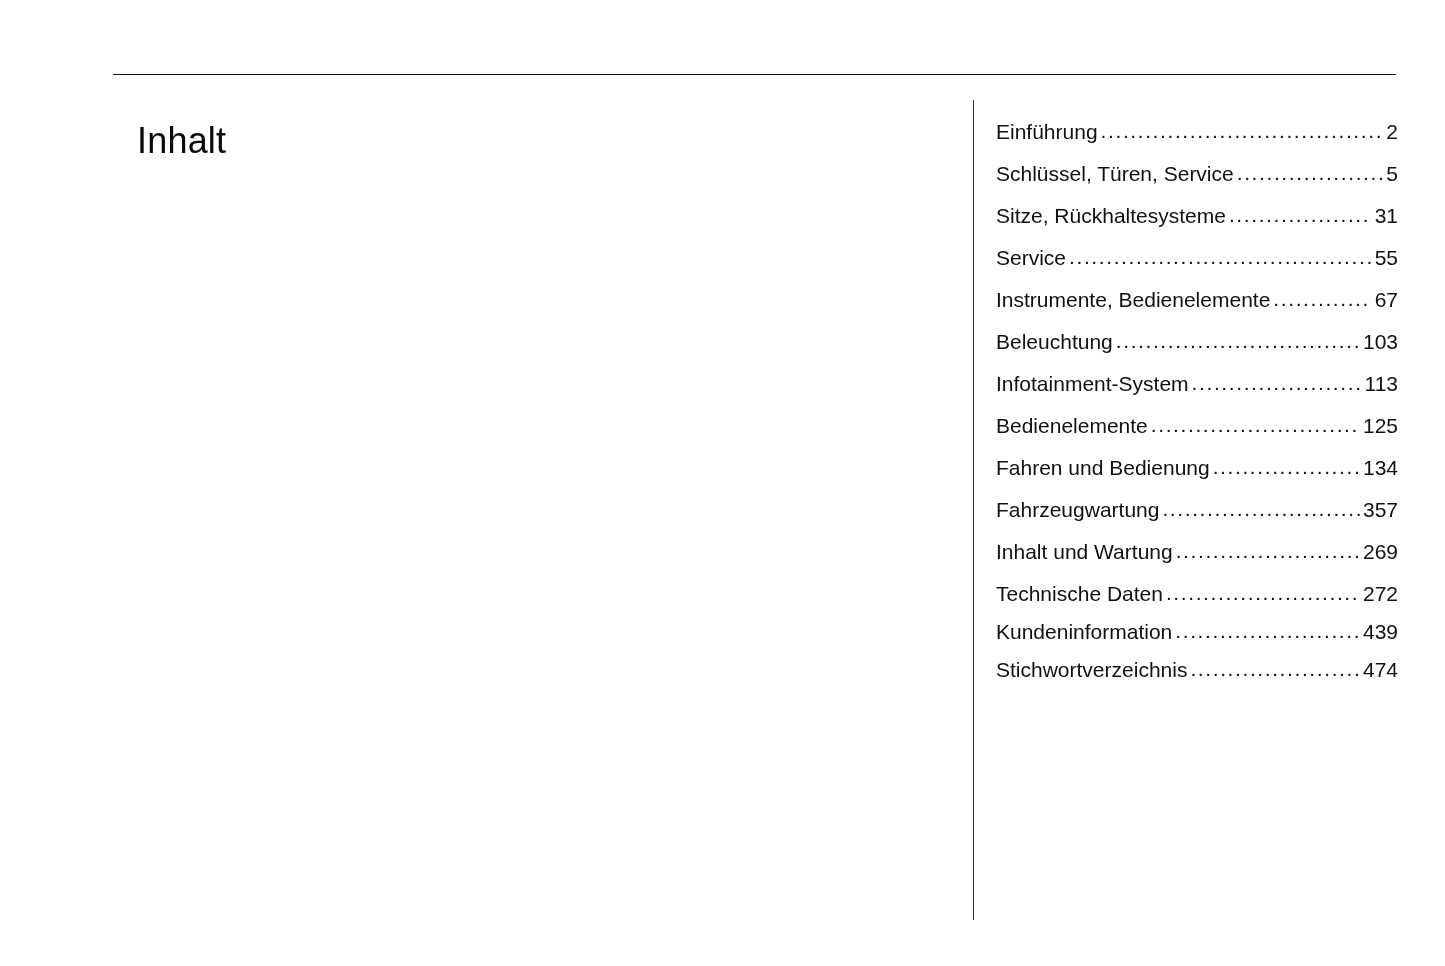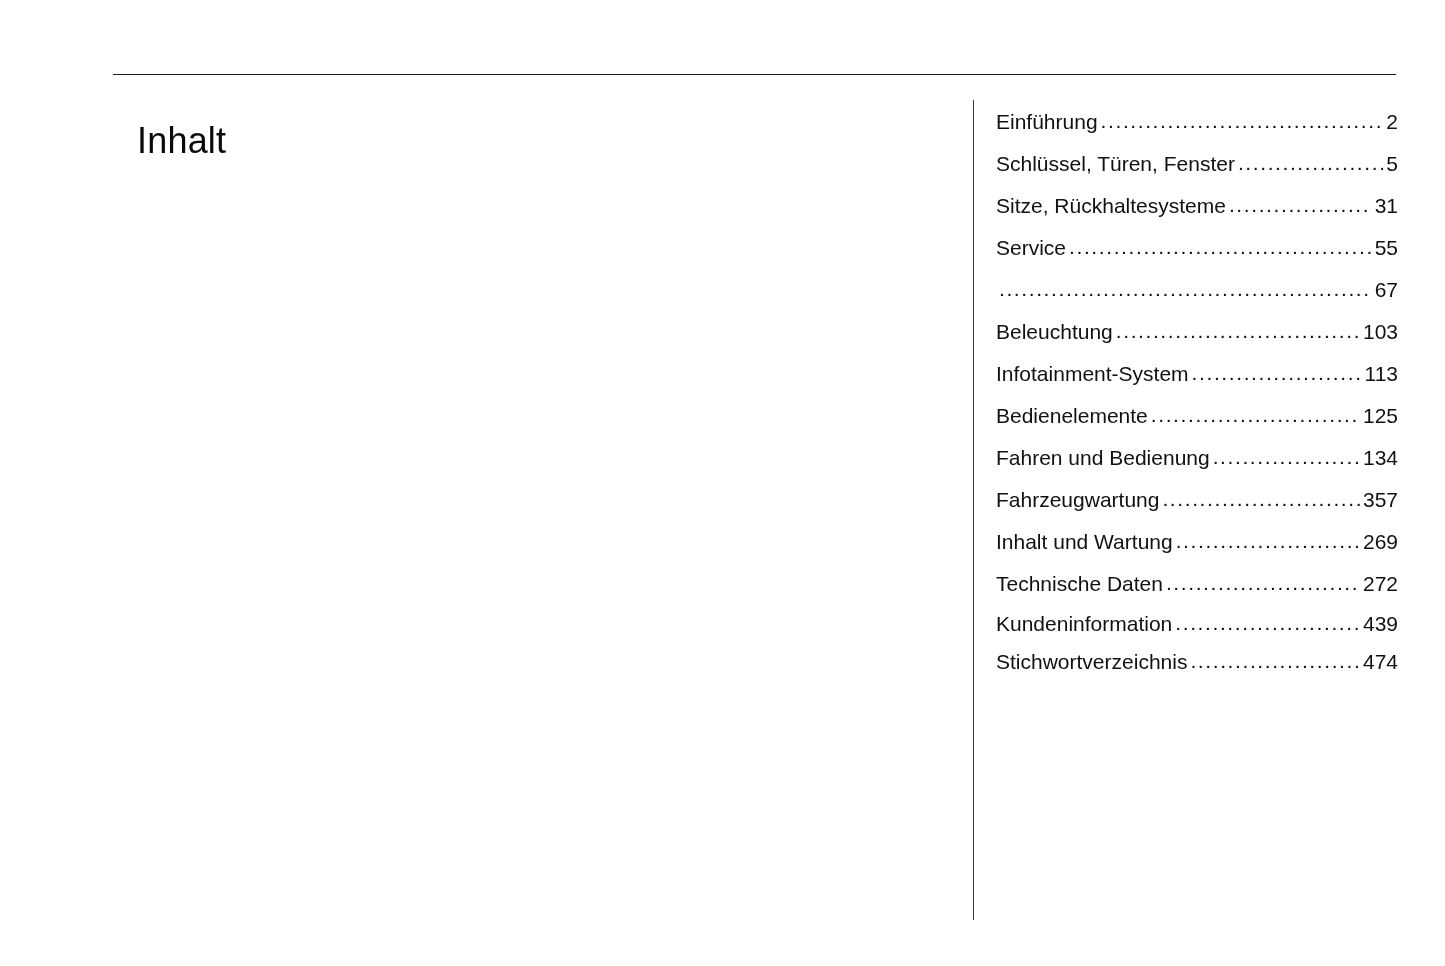--- a/index.html
+++ b/index.html
@@ -49,21 +49,21 @@
     height: 820px;
     box-sizing: border-box;
   }
   .toc-list {
     list-style: none;
     margin: 0;
     padding: 0;
   }
   .toc-item {
     display: flex;
-    align-items: center;
+    align-items: flex-end;
     font-size: 21px;
     line-height: 1.0;
     height: 42px;
     white-space: nowrap;
     color: #111111;
   }
   .toc-item.tight {
     height: 38px;
   }
   .toc-label {
@@ -94,35 +94,36 @@
   <h1 class="page-title">Inhalt</h1>
 
   <div class="toc">
     <ul class="toc-list" id="toc-list">
         <li class="toc-item">
           <span class="toc-label">Einführung</span>
           <span class="toc-dots">......................................................................</span>
           <span class="toc-page">2</span>
         </li>
         <li class="toc-item">
-          <span class="toc-label">Schlüssel, Türen, Fenster</span>
+          <span class="toc-label">Schlüssel, Türen, Service</span>
           <span class="toc-dots">......................................................................</span>
           <span class="toc-page">5</span>
         </li>
         <li class="toc-item">
           <span class="toc-label">Sitze, Rückhaltesysteme</span>
           <span class="toc-dots">......................................................................</span>
           <span class="toc-page">31</span>
         </li>
         <li class="toc-item">
           <span class="toc-label">Service</span>
           <span class="toc-dots">......................................................................</span>
           <span class="toc-page">55</span>
         </li>
         <li class="toc-item">
+          <span class="toc-label">Instrumente, Bedienelemente</span>
           <span class="toc-dots">......................................................................</span>
           <span class="toc-page">67</span>
         </li>
         <li class="toc-item">
           <span class="toc-label">Beleuchtung</span>
           <span class="toc-dots">......................................................................</span>
           <span class="toc-page">103</span>
         </li>
         <li class="toc-item">
           <span class="toc-label">Infotainment-System</span>

